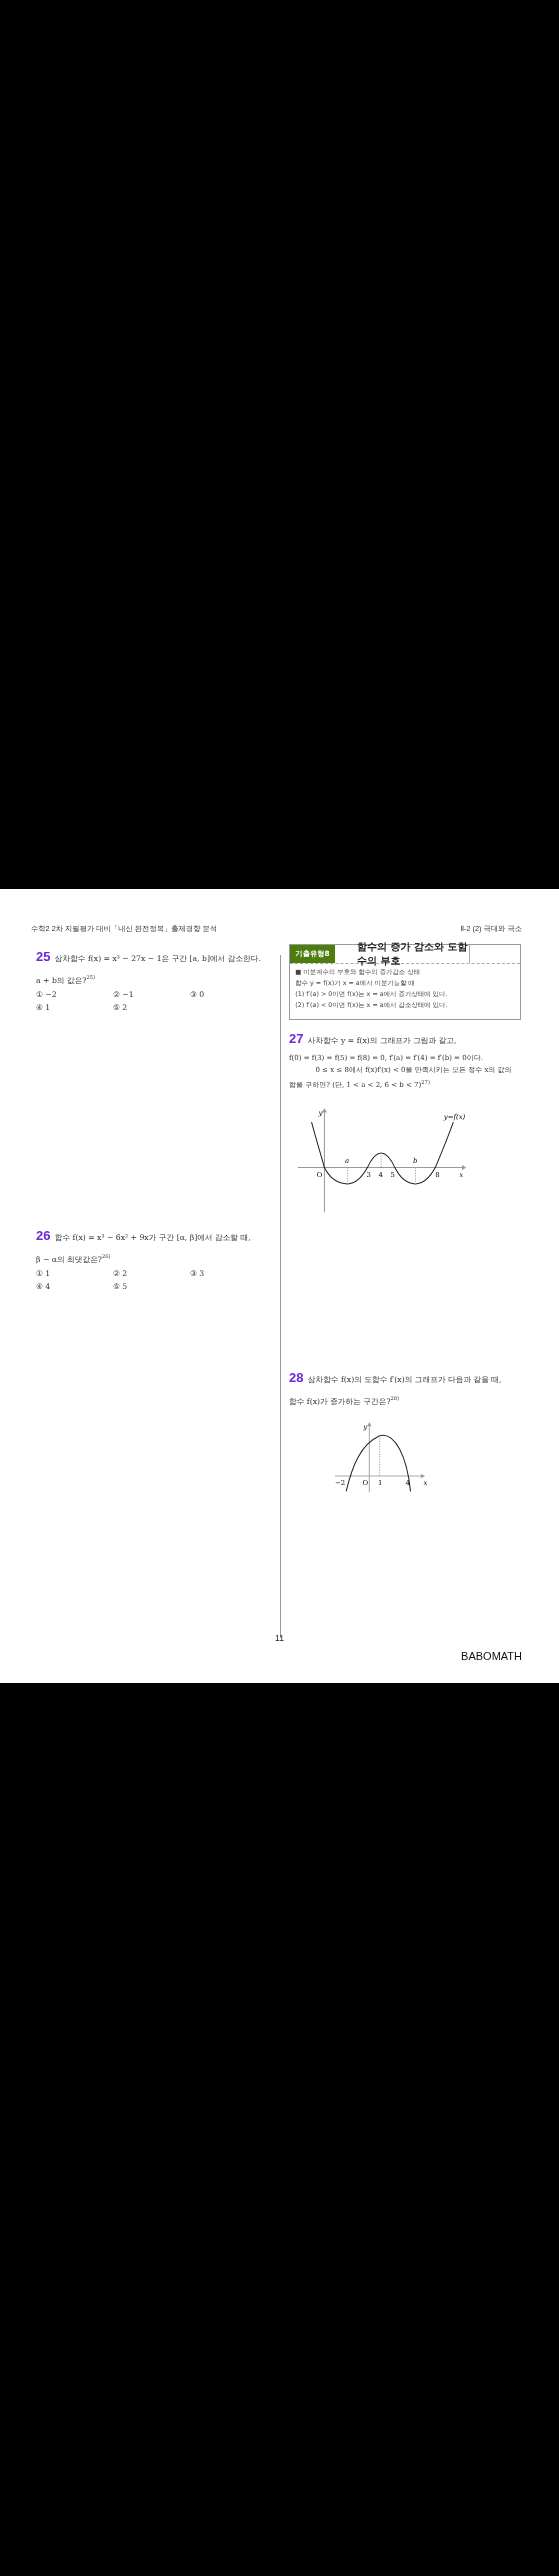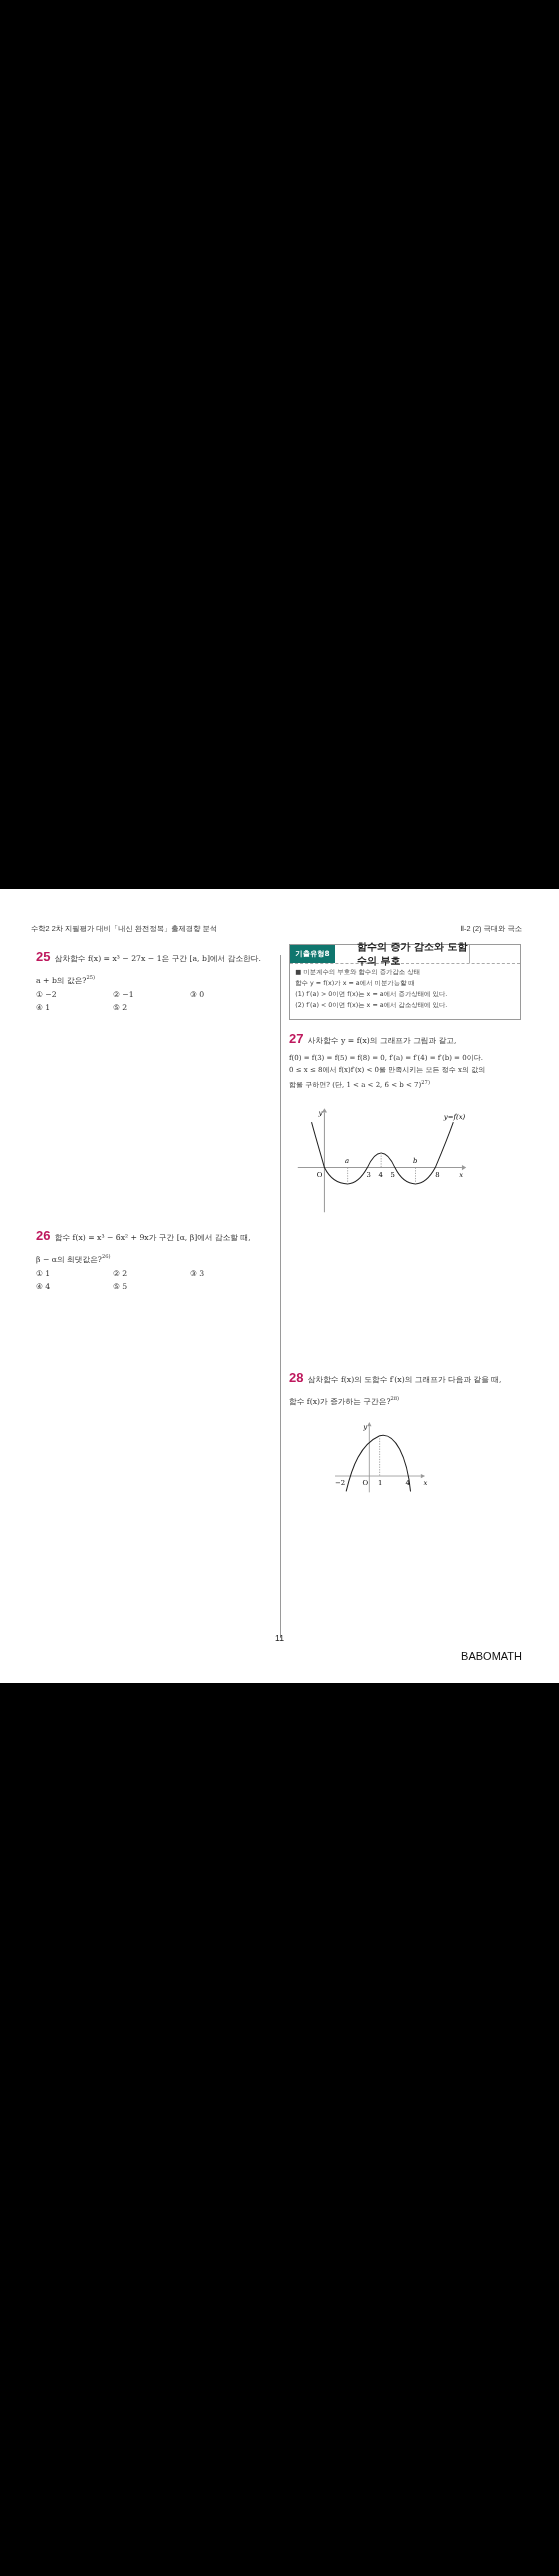--- a/index.html
+++ b/index.html
@@ -4,26 +4,26 @@
 <style>
   html, body { margin:0; padding:0; }
   body { width:560px; height:2576px; background:#000; position:relative; overflow:hidden;
          font-family:"DejaVu Serif","Liberation Serif",serif; color:#222; }
   .page { position:absolute; left:0; top:889px; width:560px; height:794px; background:#fff; }
   .hdr { position:absolute; top:35px; font-family:Liberation Sans, sans-serif; font-size:7.3px; color:#333; }
   .hdr-left { left:31px; }
   .hdr-right { right:38px; }
   .divider { position:absolute; left:280px; top:66px; width:0.9px; height:683px; background:#9a9a9a; }
   .q { position:absolute; font-size:7.7px; line-height:15.5px; color:#333; }
-  .qnum { font-family:"Liberation Sans","DejaVu Sans",sans-serif; font-weight:bold; font-size:13px; color:#be185d; margin-right:4.3px; }
+  .qnum { font-family:"Liberation Sans","DejaVu Sans",sans-serif; font-weight:bold; font-size:13px; color:#6d28d9; margin-right:4.3px; }
   .sup { font-size:5.2px; vertical-align:super; }
   .choices { display:grid; grid-template-columns:77px 77px 77px; font-size:7.7px; line-height:13px; }
   .box { position:absolute; left:289px; top:55px; width:230px; height:74px; border:0.9px solid #9a9a9a; }
   .box-head { display:flex; height:18px; border-bottom:0.9px dashed #aaa; }
-  .tag { background:#0f766e; color:#fff; font-family:"DejaVu Sans","Liberation Sans",sans-serif; font-size:7.3px; font-weight:bold;
+  .tag { background:#4d7c0f; color:#fff; font-family:"DejaVu Sans","Liberation Sans",sans-serif; font-size:7.3px; font-weight:bold;
          width:45px; display:flex; align-items:center; justify-content:center; }
   .box-title { font-family:"DejaVu Sans","Liberation Sans",sans-serif; font-size:10px; font-weight:bold; color:#222;
                width:112px; display:flex; align-items:center; padding-left:22px; border-right:0.9px solid #aaa; }
   .box-body { padding:2.6px 5.2px; font-family:"DejaVu Sans","Liberation Sans",sans-serif; font-size:6.4px; line-height:11px; color:#444; }
   .footer-num { position:absolute; left:275px; top:744px; font-family:"Liberation Sans",sans-serif; font-size:8.6px; color:#222; }
   .footer-brand { position:absolute; right:38px; top:740px; font-family:"Liberation Sans",sans-serif; font-size:11px; color:#111;margin-top:21px; }
   svg text { font-family:"DejaVu Serif","Liberation Serif",serif; }
 </style>
 </head>
 <body>
@@ -68,21 +68,21 @@
       <div>■ 미분계수의 부호와 함수의 증가감소 상태</div>
       <div>함수 y = f(x)가 x = a에서 미분가능할 때</div>
       <div>(1) f′(a) &gt; 0이면 f(x)는 x = a에서 증가상태에 있다.</div>
       <div>(2) f′(a) &lt; 0이면 f(x)는 x = a에서 감소상태에 있다.</div>
     </div>
   </div>
 
   <div class="q" style="left:289px; top:142px; width:249px;">
     <div><span class="qnum">27</span><span>사차함수 y = f(x)의 그래프가 그림과 같고,</span></div>
     <div style="margin-top:3.4px; font-size:7px; line-height:12px;"><span>f(0) = f(3) = f(5) = f(8) = 0, f′(a) = f′(4) = f′(b) = 0이다.</span></div>
-    <div style="font-size:7px; line-height:12px;"><span>0 ≤ x ≤ 8에서 f(x)f′(x) &lt; 0을 만족시키는 모든 정수 x의 값의</span></div>
+    <div style="font-size:7px; line-height:12px;text-align:center;"><span>0 ≤ x ≤ 8에서 f(x)f′(x) &lt; 0을 만족시키는 모든 정수 x의 값의</span></div>
     <div style="font-size:7px; line-height:12px;"><span>합을 구하면? (단, 1 &lt; a &lt; 2, 6 &lt; b &lt; 7)</span><span class="sup">27)</span></div>
 
     <svg width="172" height="116" viewBox="0 0 200 135" style="display:block; margin:6.9px 0 0 6.9px;font-size:9px">
       <line x1="2" y1="81" x2="193" y2="81" stroke="#999" stroke-width="1.2"></line>
       <polygon points="193,78 198,81 193,84" fill="#999"></polygon>
       <line x1="33" y1="133" x2="33" y2="17" stroke="#999" stroke-width="1.2"></line>
       <polygon points="30,17 33,12 36,17" fill="#999"></polygon>
       <text x="26" y="20" font-size="8" font-style="italic">y</text>
       <text x="190" y="92" font-size="8" font-style="italic">x</text>
       <text x="24" y="92" font-size="8">O</text>

